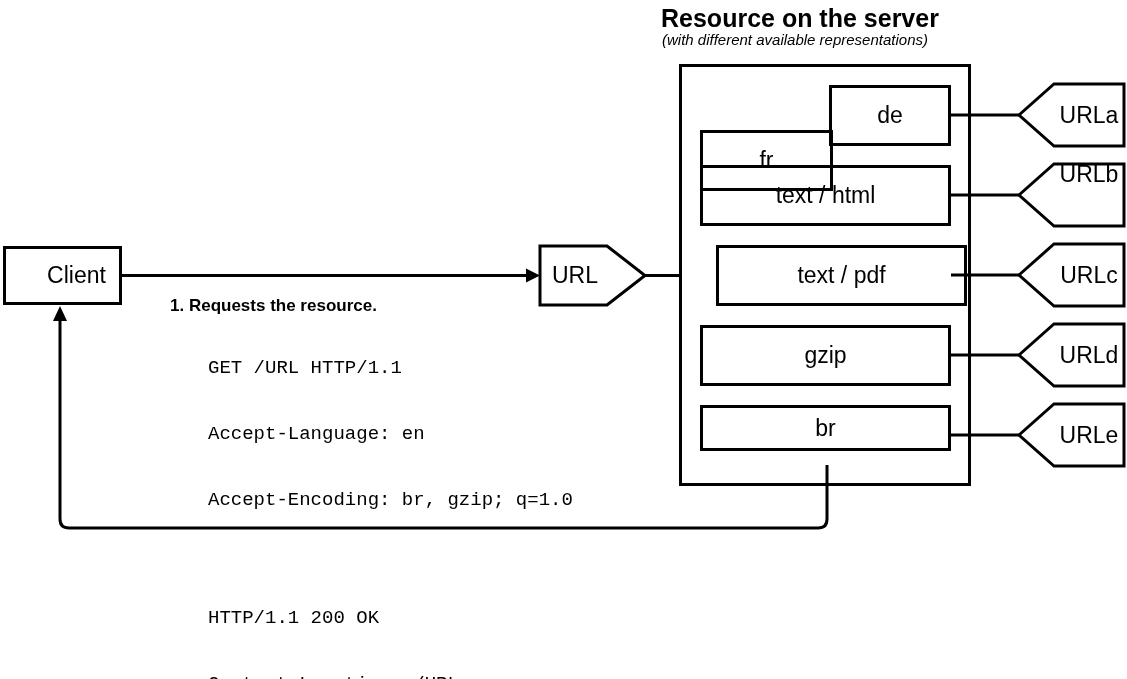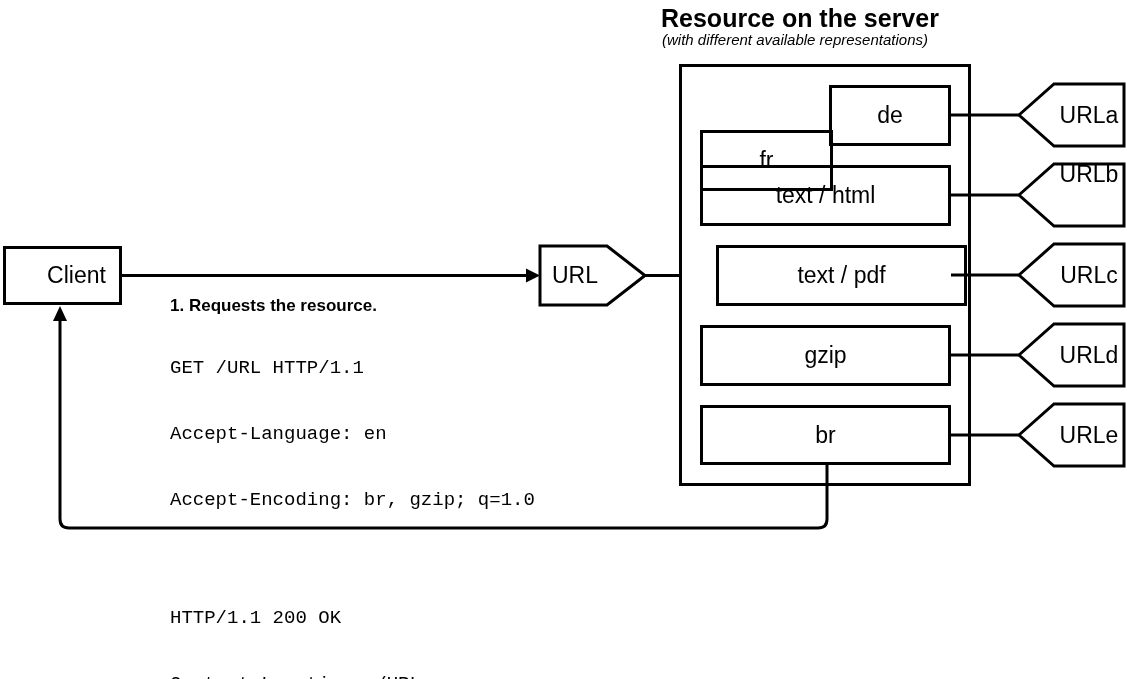--- a/index.html
+++ b/index.html
@@ -61,20 +61,21 @@
     z-index: 4;
     white-space: nowrap;
   }
   .code-block {
     position: absolute;
     font-family: "Liberation Mono", monospace;
     font-size: 19px;
     line-height: 22px;
     z-index: 4;
     white-space: pre;
+    margin-left: 38px;
   }
 </style>
 </head>
 <body>
 
 <div class="canvas">
 
   <div class="page-title">Resource on the server</div>
   <div class="page-subtitle">(with different available representations)</div>
 
@@ -92,21 +93,21 @@
   </div>
   <div class="box" style="left:700px; top:165px; width:251px; height:61px;">
     <span>text / html</span>
   </div>
   <div class="box" style="left:700px; top:245px; width:251px; height:61px;margin-left:16px;">
     <span>text / pdf</span>
   </div>
   <div class="box" style="left:700px; top:325px; width:251px; height:61px;">
     <span>gzip</span>
   </div>
-  <div class="box" style="left:700px; top:405px; width:251px; height:60px;">
+  <div class="box" style="left:700px; top:405px; width:251px; height:46px;">
     <span>br</span>
   </div>
 
   <svg class="layer-svg" width="1127" height="679" viewBox="0 0 1127 679">
 
     <line x1="122" y1="275.5" x2="528" y2="275.5" stroke="#000000" stroke-width="3"></line>
     <polygon points="540,275.5 526,268.5 526,282.5" fill="#000000"></polygon>
 
     <polygon points="540,246 607,246 645,275.5 607,305 540,305" fill="#ffffff" stroke="#000000" stroke-width="3"></polygon>
 

